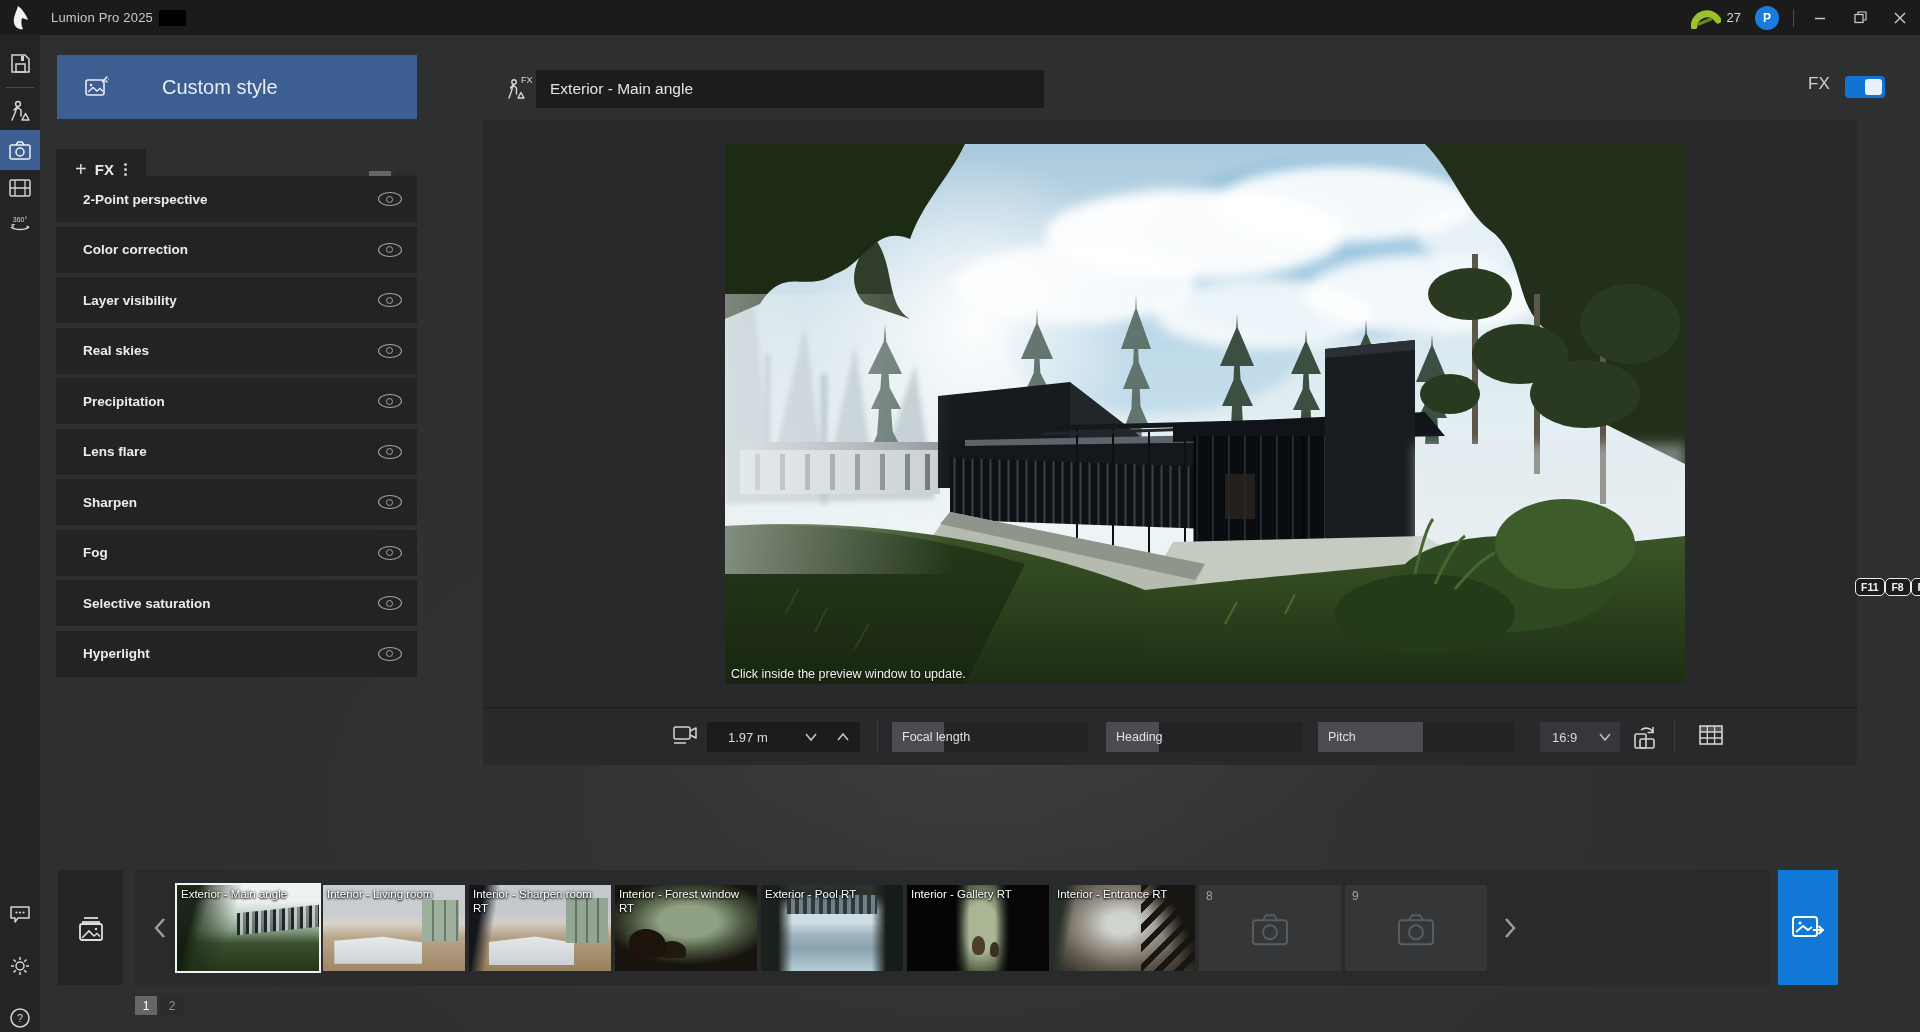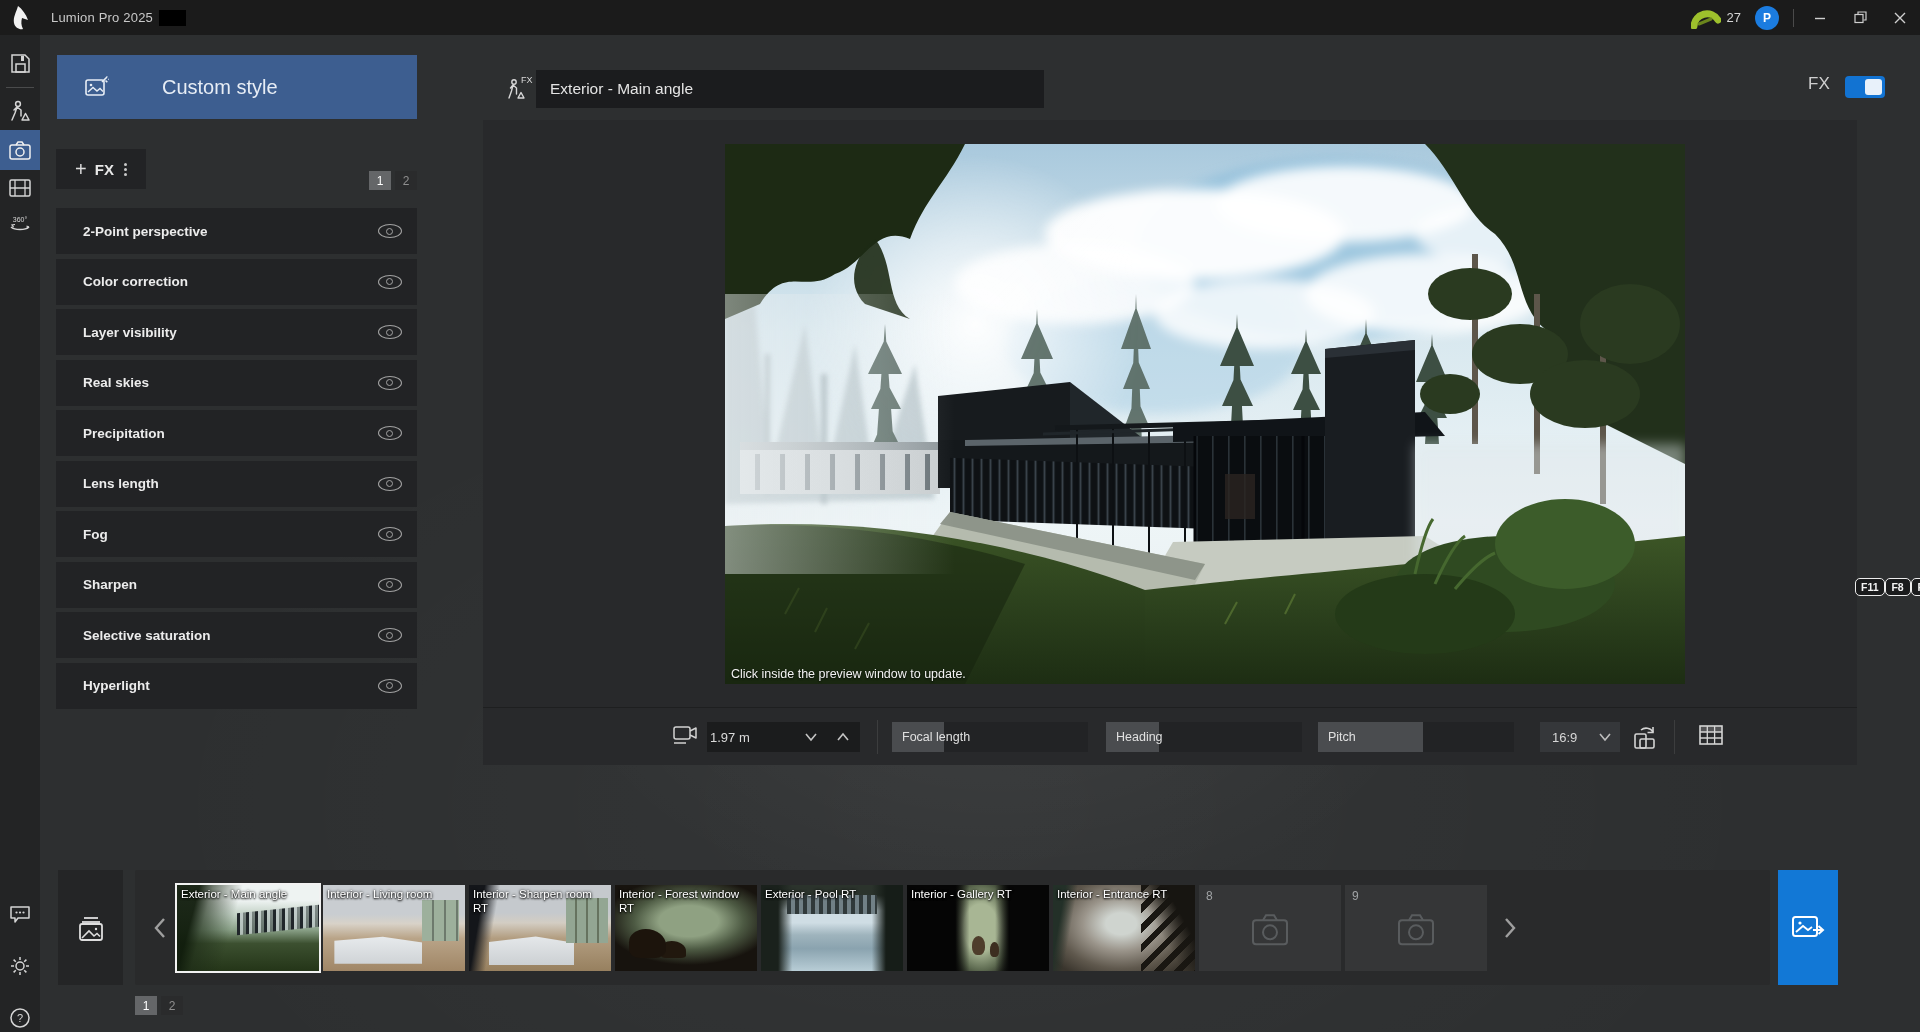--- a/index.html
+++ b/index.html
@@ -39,21 +39,21 @@
   .fx-addbox .plus { font-size:20px; font-weight:300; color:#dcdcdc; }
   .fx-addbox .fxt { font-size:15px; font-weight:bold; }
   .fx-addbox .kebab { color:#c8c8c8; font-size:14px; letter-spacing:0; line-height:5px; display:flex; flex-direction:column; gap:2px; margin-left:2px;}
   .kebab i { width:3px; height:3px; border-radius:50%; background:#c8c8c8; display:block; }
   .pagetabs { position:absolute; display:flex; gap:4px; }
   .pagetabs.top { left:369px; top:171px; }
   .pagetabs.bottom { left:135px; top:996px; }
   .ptab { width:22px; height:19px; display:flex; align-items:center; justify-content:center; font-size:12px; background:#2a2b2c; color:#8f8f8f; }
   .ptab.active { background:#646668; color:#fff; }
 
-  .fx-list { position:absolute; left:56px; top:208px; width:361px; }
+  .fx-list { position:absolute; left:56px; top:176px; width:361px; }
   .fx-row { height:46px; margin-bottom:4.5px; background:#222325; display:flex; align-items:center; }
   .fx-label { font-size:13.5px; font-weight:bold; color:#ececec; padding-left:27px; }
   .eye { margin-left:auto; margin-right:15px; width:24px; height:16px; position:relative; }
   .eye::before { content:""; position:absolute; inset:1px 0; border:1.6px solid #a2a2a2; border-radius:50%; }
   .eye::after { content:""; position:absolute; left:8px; top:4.5px; width:5px; height:5px; border:1.6px solid #a2a2a2; border-radius:50%; }
 
   
   .fxperson { position:absolute; left:505px; top:74px; }
   .photo-title { position:absolute; left:536px; top:70px; width:508px; height:38px; background:#1b1c1e; border:none; outline:none; color:#e4e4e4; font-size:15.5px; padding:0 14px; font-family:"Liberation Sans", sans-serif; }
   .fx-toggle-label { position:absolute; left:1808px; top:74px; font-size:17px; color:#cfcfcf; }
@@ -61,21 +61,21 @@
   .fx-toggle .knob { position:absolute; right:3px; top:3px; width:17px; height:16px; border-radius:3px; background:#e8f1fa; }
 
   
   .preview-panel { position:absolute; left:483px; top:120px; width:1374px; height:645px; background:#28292b; }
   .viewport { position:absolute; left:230px; top:24px; width:960px; height:540px; background:#0c0f12; overflow:hidden;margin-left:12px; }
   .viewport svg { display:block; }
   .vp-caption { position:absolute; left:6px; bottom:3px; font-size:12.5px; color:#f2f2f2; text-shadow:0 1px 2px rgba(0,0,0,.8); }
   .controls { position:absolute; left:0; top:587px; width:1374px; height:58px; border-top:1px solid #1e1f20; }
   .ctl-cam-icon { position:absolute; left:188px; top:15px; color:#d2d2d2; }
   .height-field { position:absolute; left:224px; top:14px; width:153px; height:30px; background:#1b1c1d; display:flex; align-items:center; color:#dadada; font-size:13px; }
-  .height-field .hval { padding-left:3px; }
+  .height-field .hval { padding-left:21px; }
   .height-field .chev { margin-left:auto; color:#c4c4c4; }
   .height-field .chev + .chev { margin-left:0; }
   .vdiv { position:absolute; top:12px; width:1px; height:34px; background:#3c3d3e; }
   .slider { position:absolute; top:14px; width:196px; height:30px; background:#222325; overflow:hidden; }
   .slider .handle { position:absolute; left:0; top:0; bottom:0; background:#4a4c4f; }
   .slider .slabel { position:relative; line-height:30px; padding-left:10px; font-size:12.5px; color:#e0e0e0; }
   .aspect { position:absolute; left:1057px; top:14px; width:80px; height:30px; background:#35373a; display:flex; align-items:center; color:#d6d6d6; font-size:13px; }
   .aspect .aval { padding-left:12px; }
   .aspect .chev { margin-left:auto; margin-right:8px; color:#bdbdbd; }
   .chev svg { display:block; }
@@ -255,29 +255,29 @@
     </div>
   <div class="fx-row">
       <span class="fx-label">Real skies</span>
       <span class="eye"></span>
     </div>
   <div class="fx-row">
       <span class="fx-label">Precipitation</span>
       <span class="eye"></span>
     </div>
   <div class="fx-row">
-      <span class="fx-label">Lens length</span>
+      <span class="fx-label">Lens flare</span>
+      <span class="eye"></span>
+    </div>
+  <div class="fx-row">
+      <span class="fx-label">Sharpen</span>
       <span class="eye"></span>
     </div>
   <div class="fx-row">
       <span class="fx-label">Fog</span>
-      <span class="eye"></span>
-    </div>
-  <div class="fx-row">
-      <span class="fx-label">Sharpen</span>
       <span class="eye"></span>
     </div>
   <div class="fx-row">
       <span class="fx-label">Selective saturation</span>
       <span class="eye"></span>
     </div>
   <div class="fx-row">
       <span class="fx-label">Hyperlight</span>
       <span class="eye"></span>
     </div>

